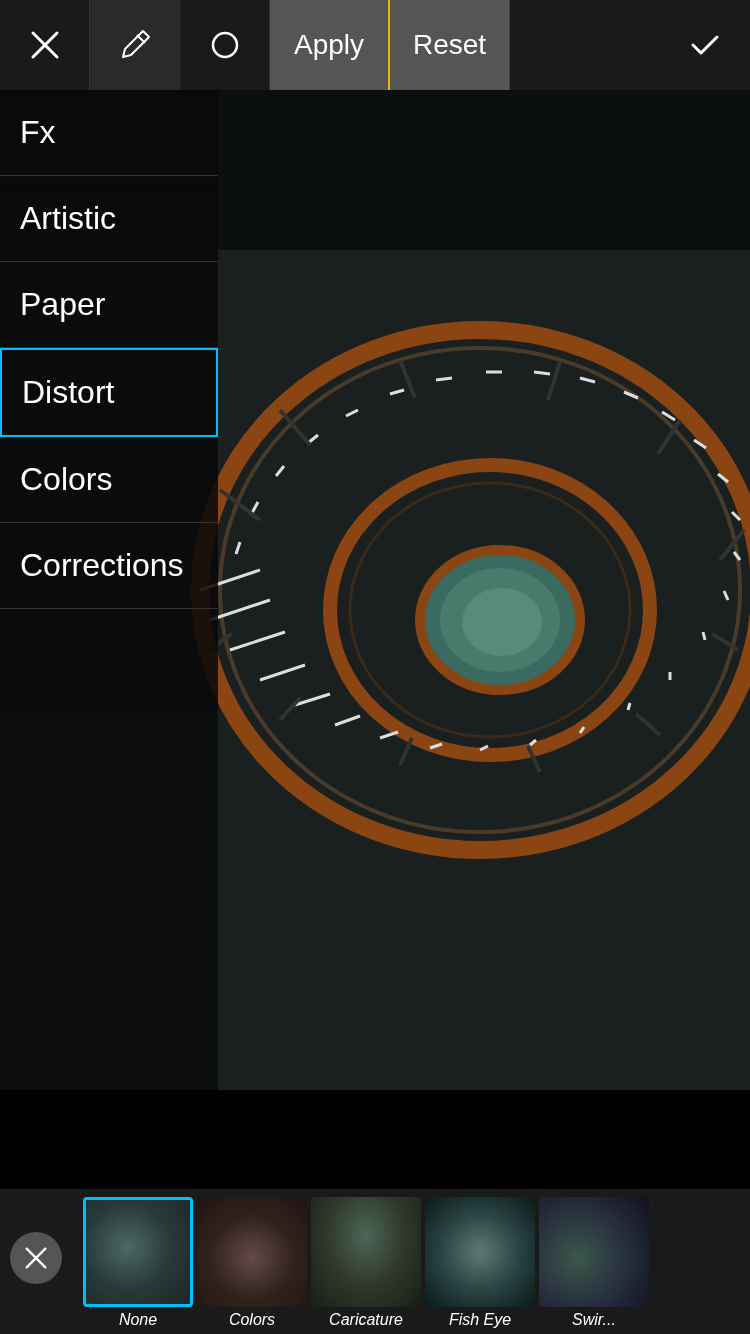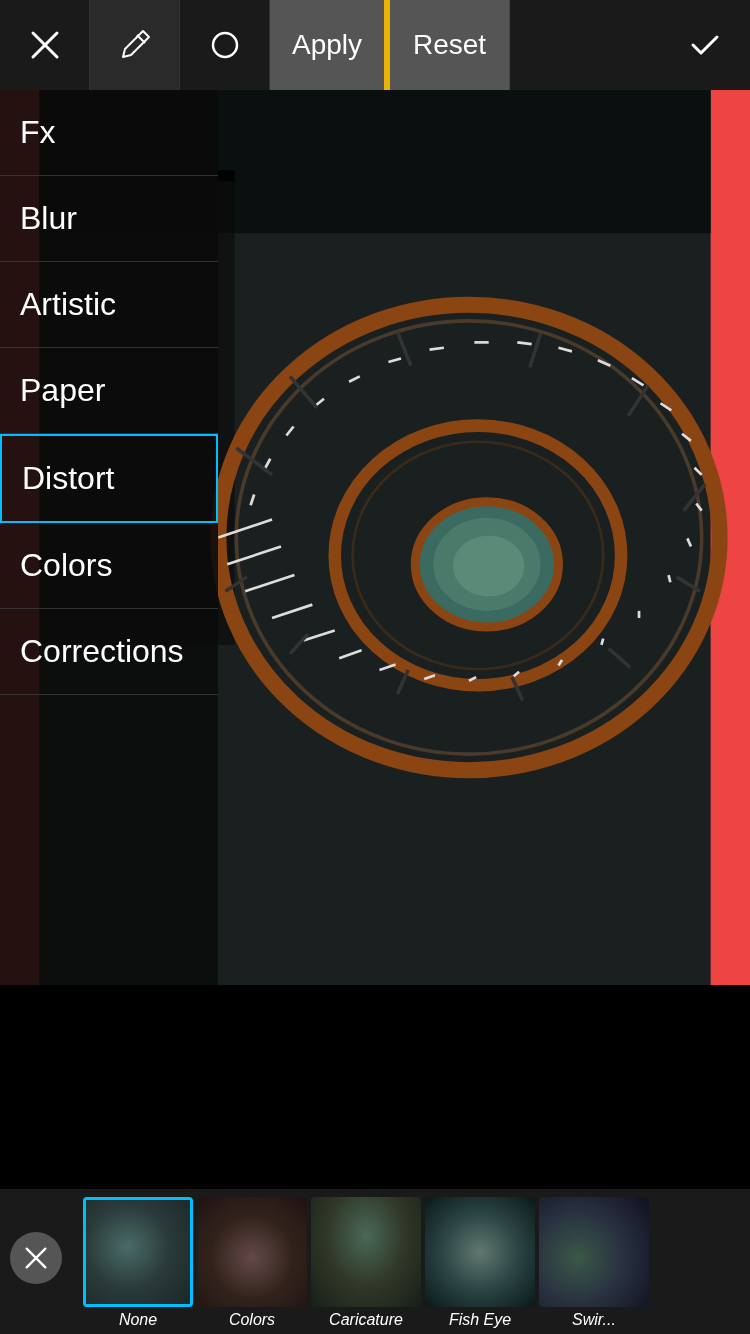--- a/index.html
+++ b/index.html
@@ -38,21 +38,21 @@
       border-right: 1px solid #333;
       background: #2a2a2a;
     }
     .toolbar-circle {
       width: 90px;
       border-right: 1px solid #333;
     }
     .toolbar-apply {
       width: 120px;
       background: #555;
-      border-right: 6px solid #eab308;
+      border-right: 2px solid #eab308;
     }
     .toolbar-reset {
       width: 120px;
       background: #555;
       border-right: 1px solid #444;
       align-items: center;
     }
     .toolbar-spacer {
       flex: 1;
     }
@@ -69,22 +69,22 @@
       color: #fff;
       font-size: 28px;
       font-weight: 400;
     }
 
     
     .image-area {
       position: absolute;
       top: 90px;
       left: 0; right: 0;
-      height: 895px;
-      background: #ef4444;
+      height: 1000px;
+      background: #c2410c;
       overflow: hidden;
     }
 
     
     .sidebar {
       position: absolute;
       top: 0;
       left: 0;
       width: 218px;
       height: 100%;
@@ -298,23 +298,20 @@
 
     <rect x="0" y="90" width="218" height="12" fill="rgba(0,0,0,0.8)"></rect>
   </svg>
 
   
   <div class="sidebar">
     <div class="sidebar-item">
       <span>Fx</span>
     </div>
     <div class="sidebar-item">
-      <span>Blur</span>
-    </div>
-    <div class="sidebar-item">
       <span>Artistic</span>
     </div>
     <div class="sidebar-item">
       <span>Paper</span>
     </div>
     <div class="sidebar-item active">
       <span>Distort</span>
     </div>
     <div class="sidebar-item">
       <span>Colors</span>

